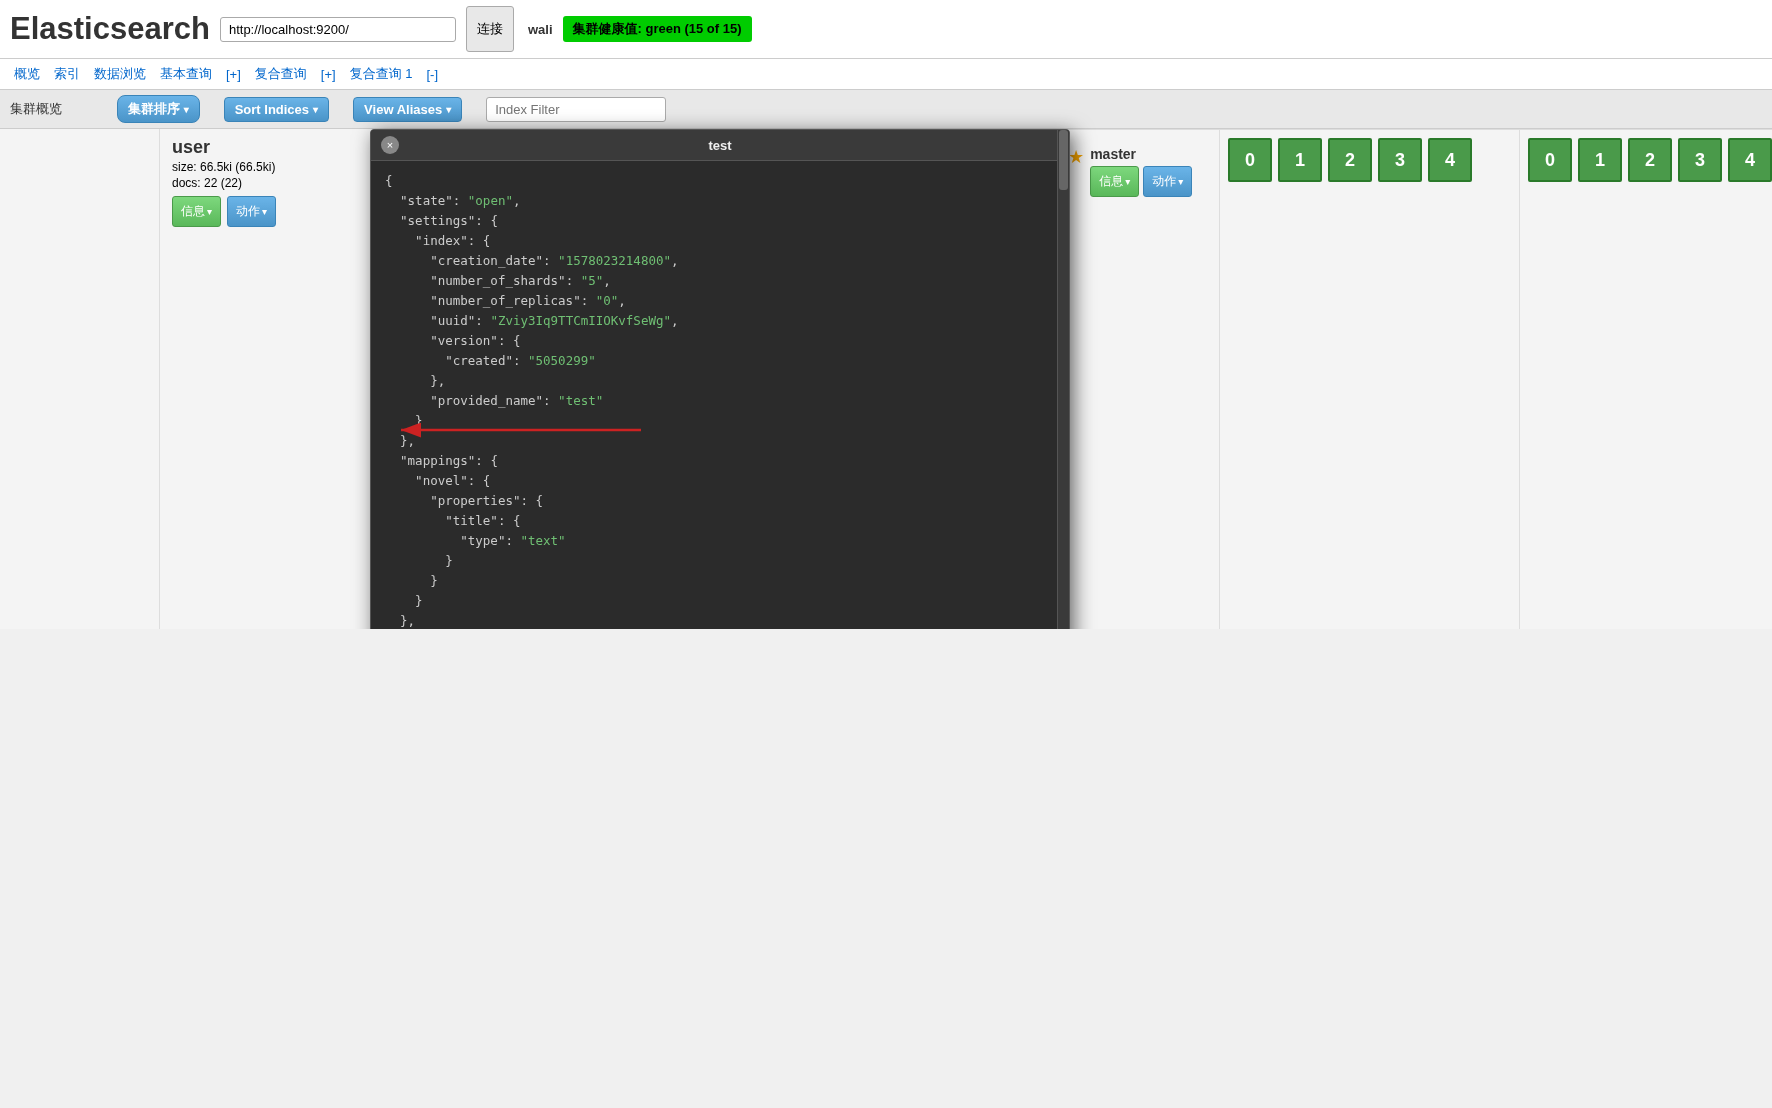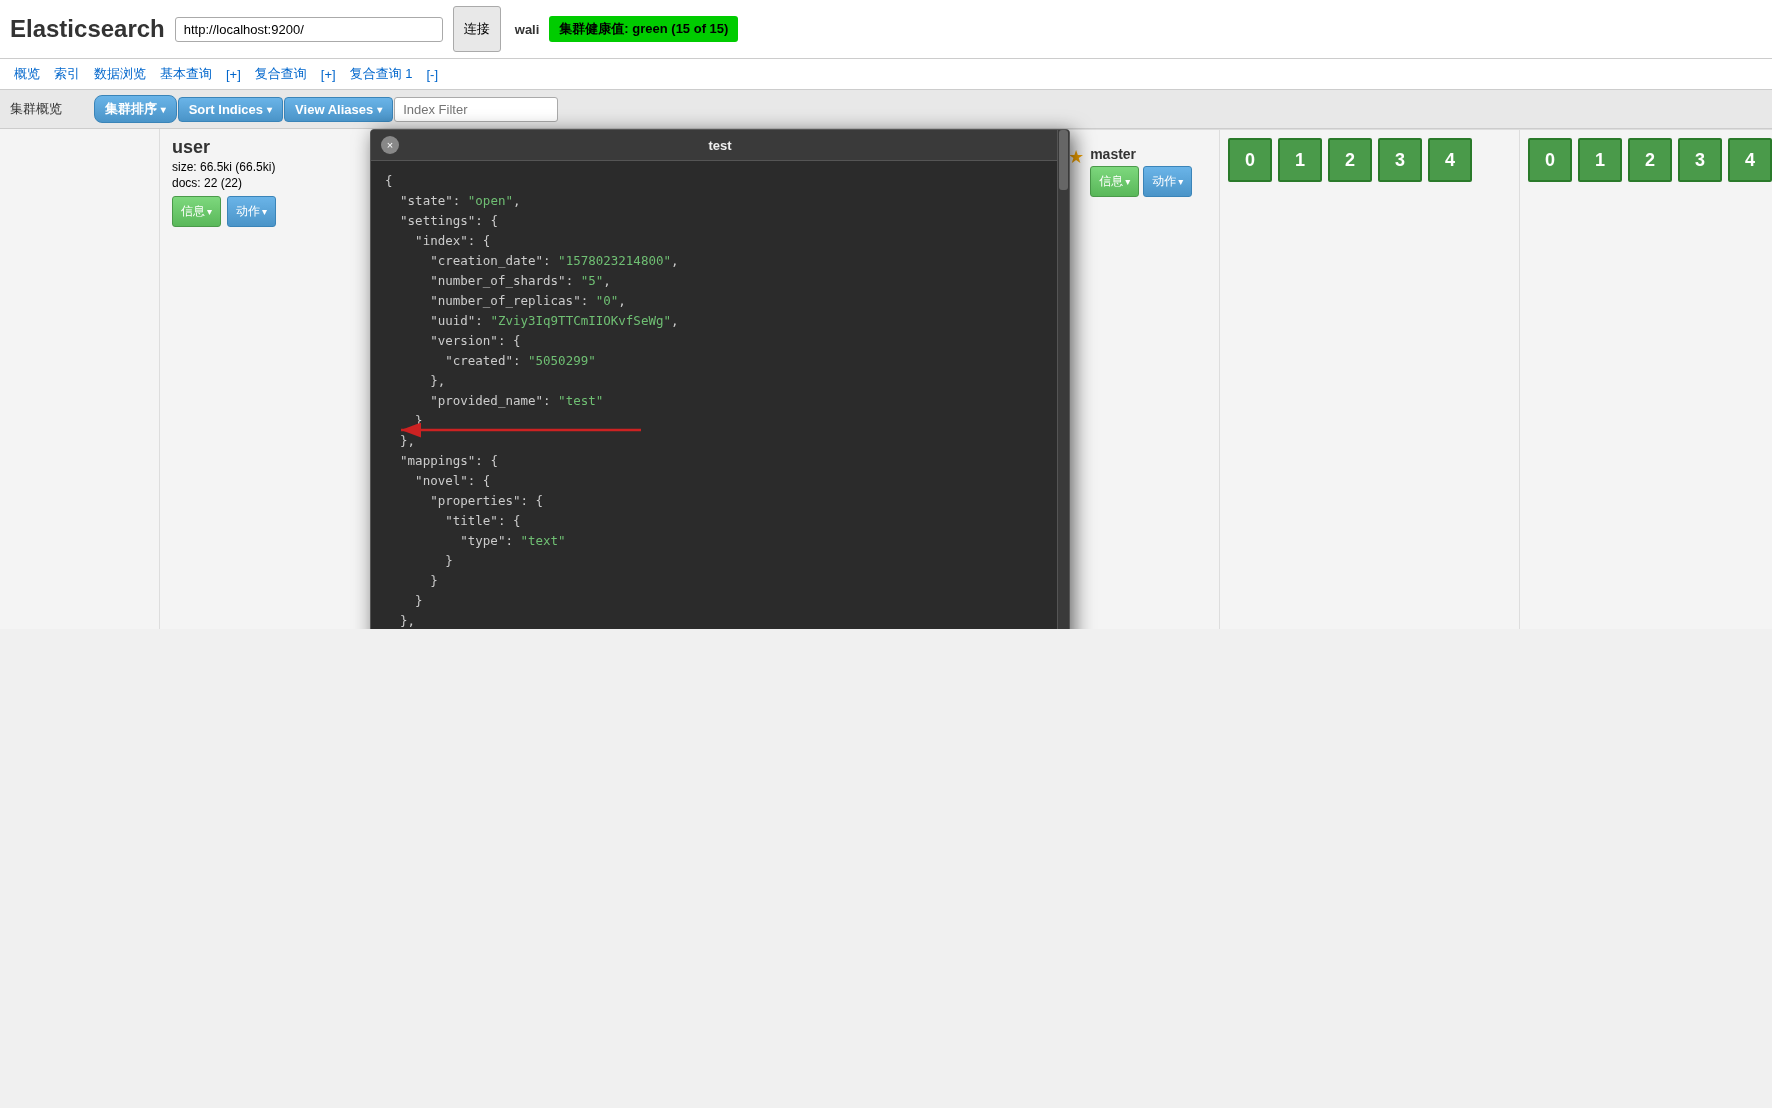--- a/index.html
+++ b/index.html
@@ -3,24 +3,24 @@
   <meta charset="utf-8">
   <style>
     * { box-sizing: border-box; margin: 0; padding: 0; }
     body { font-family: Arial, sans-serif; font-size: 13px; background: #f0f0f0; color: #333; }
 
     
     #header {
       display: flex; align-items: center; background: #fff;
       border-bottom: 1px solid #ccc; padding: 6px 10px; gap: 10px;
     }
-    #header .logo { font-size: 24px; font-weight: bold; color: #333; }
+    #header .logo { font-size: 31px; font-weight: bold; color: #333; }
     #header input.url-input {
       border: 1px solid #aaa; padding: 4px 8px; font-size: 13px;
-      width: 268px; border-radius: 3px;
+      width: 236px; border-radius: 3px;
     }
     #header .connect-btn {
       background: #e8e8e8; border: 1px solid #aaa; padding: 13px 10px;
       cursor: pointer; border-radius: 3px; font-size: 13px;
     }
     #header .user-label { font-weight: bold; color: #333; margin-left: 4px; }
     #header .health-badge {
       background: #00cc00; color: #000; font-weight: bold;
       padding: 4px 10px; border-radius: 3px; font-size: 13px;
     }
@@ -31,21 +31,21 @@
       border-bottom: 1px solid #ccc; padding: 4px 10px; gap: 6px;
     }
     #nav .nav-item {
       color: #0066cc; cursor: pointer; padding: 2px 4px;
       text-decoration: none; font-size: 13px;
     }
 
     
     #toolbar {
       display: flex; align-items: center; background: #e8e8e8;
-      border-bottom: 1px solid #ccc; padding: 5px 10px; gap: 1px;
+      border-bottom: 1px solid #ccc; padding: 5px 10px; gap: 24px;
     }
     #toolbar .cluster-overview-label {
       font-size: 13px; color: #333; margin-right: 4px;
     }
     #toolbar .btn-cluster {
       background: linear-gradient(#6ab4e8, #4a94c8);
       color: #fff; border: 1px solid #3a84b8; padding: 4px 10px;
       border-radius: 8px; cursor: pointer; font-size: 13px; font-weight: bold; margin-left: 27px;
     }
     #toolbar .btn-sort {
@@ -55,21 +55,21 @@
       display: flex; align-items: center; gap: 4px;
     }
     #toolbar .btn-aliases {
       background: linear-gradient(#6ab4e8, #4a94c8);
       color: #fff; border: 1px solid #3a84b8; padding: 4px 10px;
       border-radius: 4px; cursor: pointer; font-size: 13px; font-weight: bold;
       display: flex; align-items: center; gap: 4px;
     }
     #toolbar .index-filter {
       border: 1px solid #aaa; padding: 4px 8px; font-size: 13px;
-      border-radius: 3px; width: 164px; background: #fff;
+      border-radius: 3px; width: 180px; background: #fff;
     }
     .caret { font-size: 10px; }
 
     
     #main { display: flex; background: #f4f4f4; min-height: 500px; position: relative; }
     .master-node { display: flex; align-items: flex-start; gap: 6px; margin-top: 8px; }
     .star-icon { color: #f0a000; font-size: 18px; }
     .node-name { font-weight: bold; font-size: 14px; }
     .node-btns { display: flex; gap: 4px; margin-top: 4px; }
     .indices-header-row {

